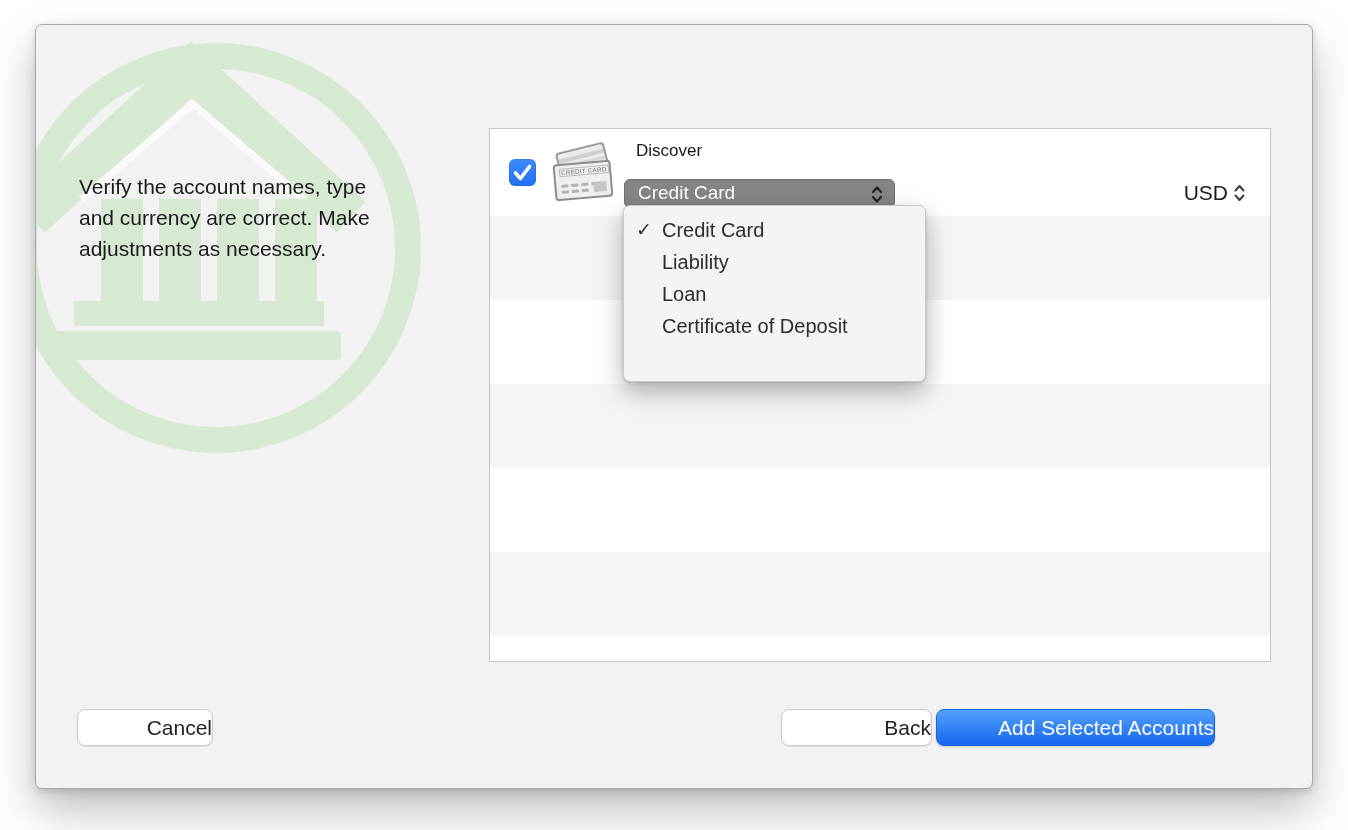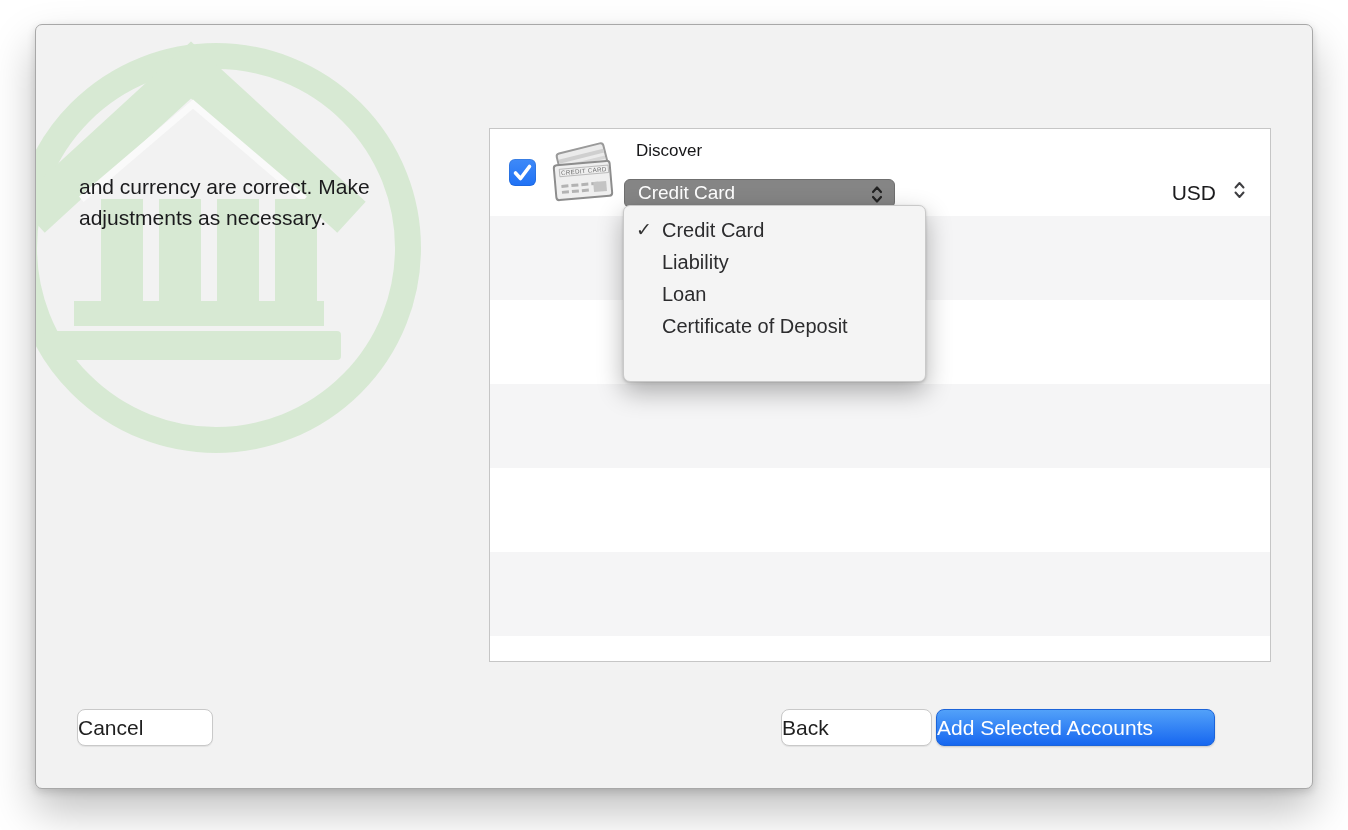--- a/index.html
+++ b/index.html
@@ -81,21 +81,21 @@
     background:#858585; border:1px solid #6f6f6f; border-radius:6px;
     cursor:pointer;
   }
   .type-select .label {
     position:absolute; left:13px; top:2px; font-size:19px; color:#ffffff;
   }
   .type-select .chev { position:absolute; right:11px; top:5px; }
 
   
   .currency-select {
-    position:absolute; right:25px; top:52px; display:flex; align-items:flex-start; gap:18px;
+    position:absolute; right:25px; top:52px; display:flex; align-items:center; gap:6px;
     cursor:pointer;
   }
   .currency-select .label { font-size:21px; color:#1b1b1d; }
 
   
   .menu {
     position:absolute; left:587px; top:180px; width:303px; height:177px;
     background:#f4f4f4; border:1px solid #c9c9c9; border-radius:7px;
     box-shadow:0 10px 26px rgba(0,0,0,0.30), 0 1px 3px rgba(0,0,0,0.18);
     padding-top:8px; z-index:20;
@@ -104,21 +104,21 @@
     position:relative; height:32px; line-height:32px; padding-left:38px;
     font-size:20px; color:#2c2c2e; cursor:pointer; white-space:nowrap;
   }
   .menu-item .check {
     position:absolute; left:12px; top:0; font-size:19px; color:#333333;
   }
 
   
   .btn {
     position:absolute; top:684px; height:37px; border-radius:8px;
-    font-size:21px; text-align:left; line-height:35px; cursor:pointer;
+    font-size:21px; text-align:right; line-height:35px; cursor:pointer;
   }
   .btn.plain {
     background:#ffffff; border:1px solid #c9c9c9; color:#1f1f1f;
     box-shadow:0 1px 1px rgba(0,0,0,0.07);
   }
   .btn.cancel { left:41px; width:136px; }
   .btn.back { left:745px; width:151px; }
   .btn.primary {
     left:900px; width:279px; color:#ffffff;
     background:linear-gradient(#52a1f9, #1767f0);
@@ -137,20 +137,21 @@
       <path d="M 62 160 L 171 67 L 280 160" fill="none" stroke="#fafafa" stroke-width="7" stroke-linecap="square"></path>
       <rect x="79" y="162" width="42" height="102" fill="#d7e9d3"></rect>
       <rect x="137" y="162" width="42" height="102" fill="#d7e9d3"></rect>
       <rect x="195" y="162" width="42" height="102" fill="#d7e9d3"></rect>
       <rect x="253" y="162" width="42" height="102" fill="#d7e9d3"></rect>
       <rect x="52" y="264" width="250" height="25" fill="#d7e9d3"></rect>
       <rect x="22" y="294" width="297" height="29" rx="4" fill="#d7e9d3"></rect>
     </svg>
 
     <div class="instructions">
+      <div>Verify the account names, type</div>
       <div>and currency are correct. Make</div>
       <div>adjustments as necessary.</div>
     </div>
 
 
     <div class="listbox">
       <div class="stripe s1"></div>
       <div class="stripe s2"></div>
       <div class="stripe s3"></div>
 

